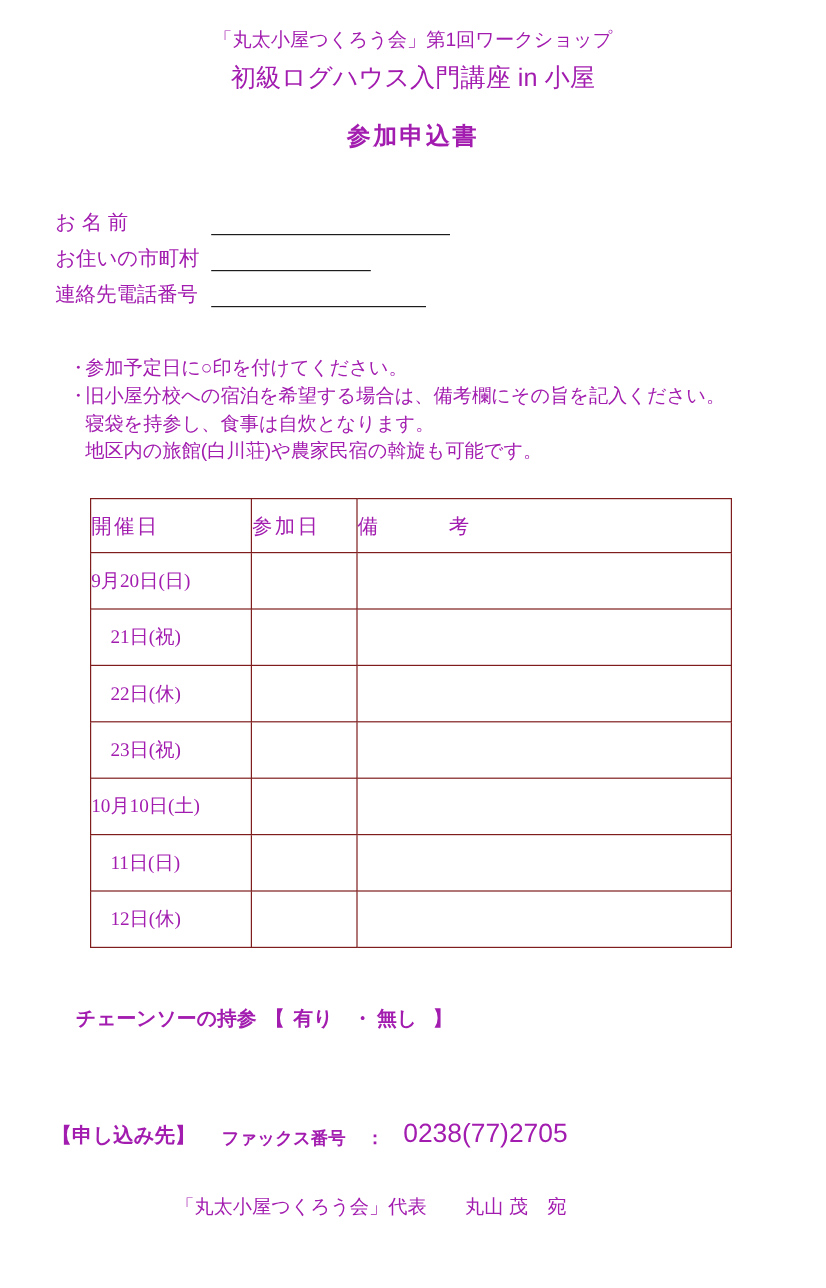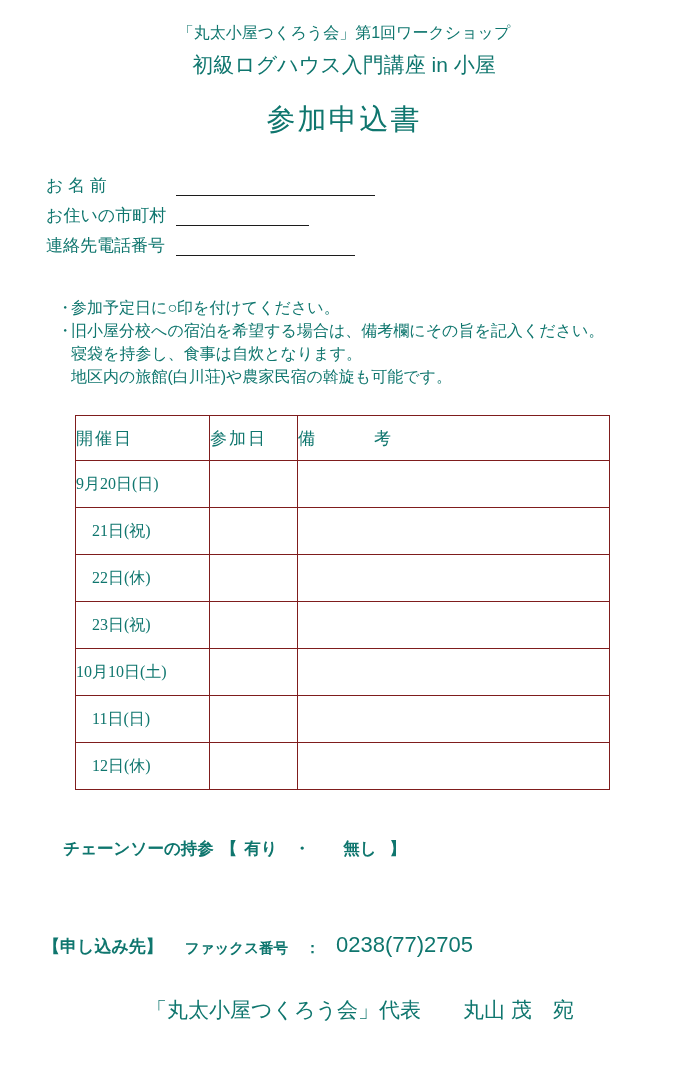--- a/index.html
+++ b/index.html
@@ -2,30 +2,30 @@
 <html><head>
 <meta charset="utf-8">
 <style>
   * { box-sizing: border-box; }
   html, body { margin: 0; padding: 0; background: #ffffff; }
   .page {
     position: relative;
     width: 688px;
     height: 1073px;
     background: #ffffff;
-    color: #0f766e;
+    color: #a21caf;
     font-family: "Liberation Sans", "DejaVu Sans", sans-serif;
     overflow: hidden;
     padding-left: 20px;
   }
 
   .centered { position: absolute; left: 0; width: 100%; text-align: center; white-space: pre; }
   .doc-subtitle { top: 23px;  font-size: 16px; }
   .doc-title    { top: 51px;  font-size: 21px; }
-  .form-title   { top: 100px; font-size: 29px; font-weight: 400; letter-spacing: 2px; }
+  .form-title   { top: 100px; font-size: 20px; font-weight: 700; letter-spacing: 2px; }
 
   
   .fields { position: absolute; left: 46px; top: 166px; }
   .field-row { display: flex; align-items: flex-end; height: 30px; }
   .field-label { flex: none; width: 130px; font-size: 17px; line-height: 1.25; white-space: pre; }
   .field-line { flex: none; height: 6px; border-bottom: 1.5px solid #1c1c1c; }
   .w-name  { width: 199px; }
   .w-city  { width: 133px; }
   .w-phone { width: 179px; }
 
@@ -53,31 +53,31 @@
   }
   .schedule th { height: 45px; font-size: 17px; letter-spacing: 2px; }
   .schedule td { height: 47px; font-size: 16px; }
   .remarks-th { padding-right: 60px; letter-spacing: 0; }
 
   
   .chainsaw { position: absolute; left: 45px; top: 819px; font-size: 16.5px; font-weight: 700; white-space: pre; }
   .cs-open  { margin-left: 7px; }
   .cs-yes   { margin-left: 7px; }
   .cs-sep   { margin-left: 16px; }
-  .cs-no    { margin-left: 33px; text-align: right; }
+  .cs-no    { margin-left: 4px; text-align: right; }
   .cs-close { margin-left: 13px; }
 
   
   .contact { position: absolute; left: 43px; top: 932px; display: flex; align-items: flex-end; white-space: pre; }
   .apply-to   { font-size: 17px;   font-weight: 700; }
   .fax-label  { font-size: 14.5px; font-weight: 700; margin-left: 22px; }
   .fax-colon  { font-size: 15px;   font-weight: 700; margin-left: 17px; }
   .fax-number { font-size: 22px;   margin-left: 16px; }
 
-  .addressee { position: absolute; left: 146px; top: 996px; font-size: 21px; white-space: pre; }
+  .addressee { position: absolute; left: 146px; top: 996px; font-size: 16px; white-space: pre; }
 </style>
 </head>
 <body>
 
 <div class="page">
 
   <div class="centered doc-subtitle">「丸太小屋つくろう会」第1回ワークショップ</div>
   <div class="centered doc-title">初級ログハウス入門講座 in 小屋</div>
   <div class="centered form-title">参加申込書</div>
 

